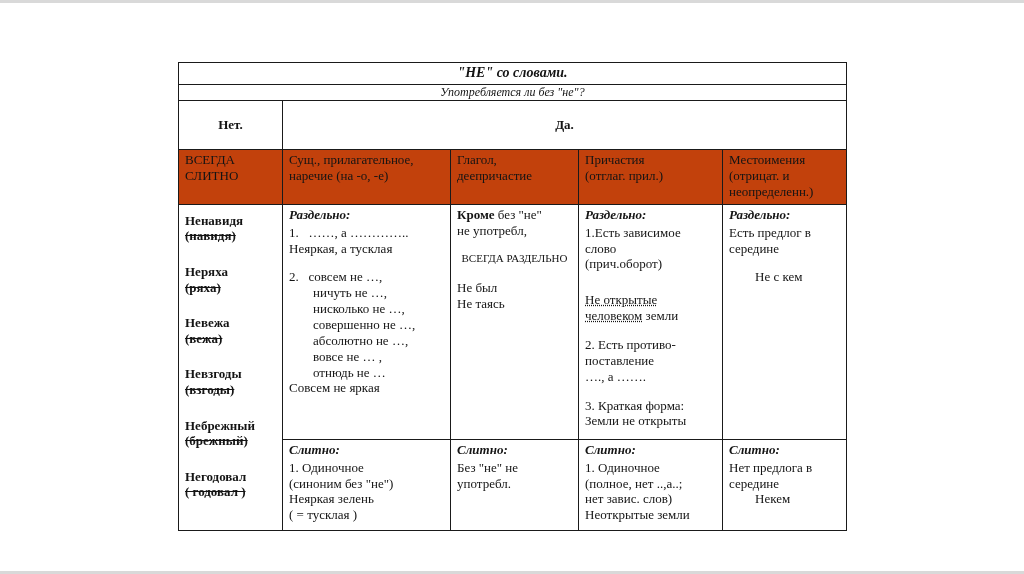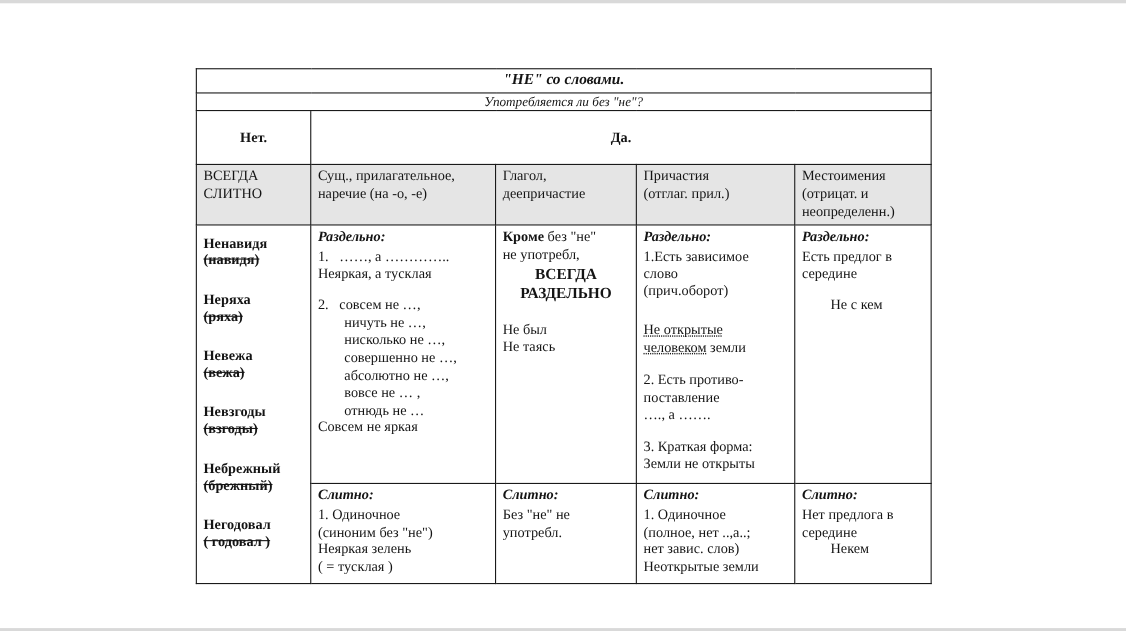--- a/index.html
+++ b/index.html
@@ -13,35 +13,35 @@
   .edge.bottom{bottom:0;}
   .table-wrap{position:absolute;left:178px;top:62px;width:668px;}
   table{border-collapse:collapse;table-layout:fixed;width:668px;}
   td{
     border:1px solid #1a1a1a;vertical-align:top;
     padding:2px 6px;font-size:13px;line-height:1.22;
   }
   .r-title td{height:19px;text-align:center;font-weight:bold;font-style:italic;font-size:14px;padding:1px 2px;}
   .r-sub td{height:15px;text-align:center;font-style:italic;font-size:12px;padding:0 2px;}
   .r-yn td{height:15px;text-align:center;font-weight:bold;padding:16px 2px;}
-  .r-head td{height:50px;background:#e5e5e5;}
+  .r-head td{height:50px;background:#c2410c;}
   .r-body td{height:230px;}
   .r-slitno td{height:86px;}
   .sec-head{text-align:left;font-weight:bold;font-style:italic;margin-bottom:2px;}
   .line{white-space:normal;}
   .ex{}
   .b{font-weight:bold;text-align:center;}
   .u{text-decoration:underline;text-decoration-style:dotted;margin-top:20px;}
   .ind{padding-left:24px;}
   .ind2{padding-left:26px;}
   .spacer{height:13px;}
   .word{margin-bottom:20px;}
   .word div{line-height:1.2;}
   .struck{text-decoration:line-through;}
-  .always{font-weight:bold;text-align:center;font-size:14px;margin:3px 0 2px 0;line-height:1.25;}
+  .always{font-weight:normal;text-align:center;font-size:11px;margin:13px 0 2px 0;line-height:1.25;}
 </style>
 </head>
 <body>
 
 <div class="edge top"></div>
 <div class="edge bottom"></div>
 
 <div class="table-wrap">
   <table>
     <colgroup>

